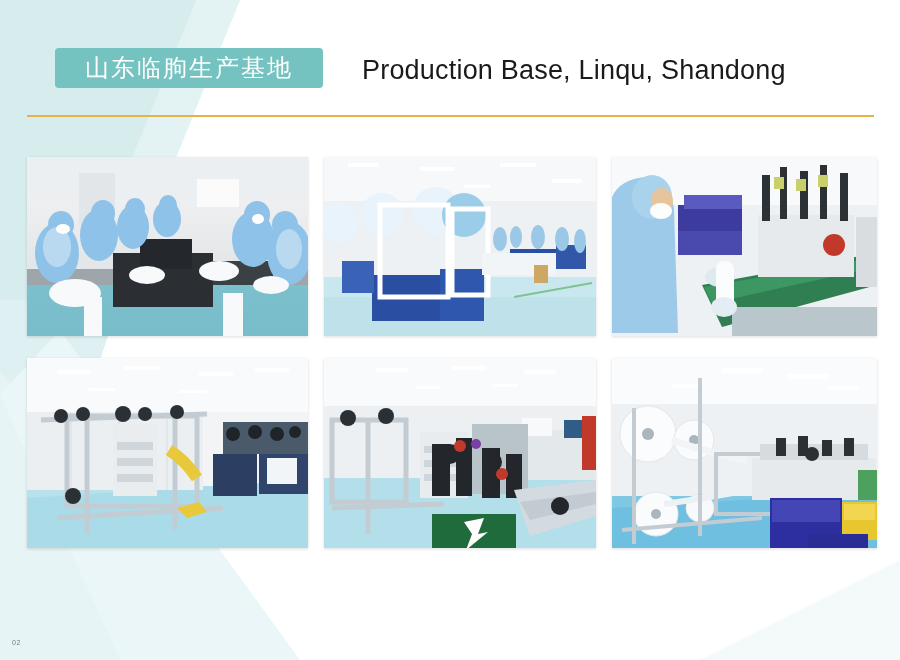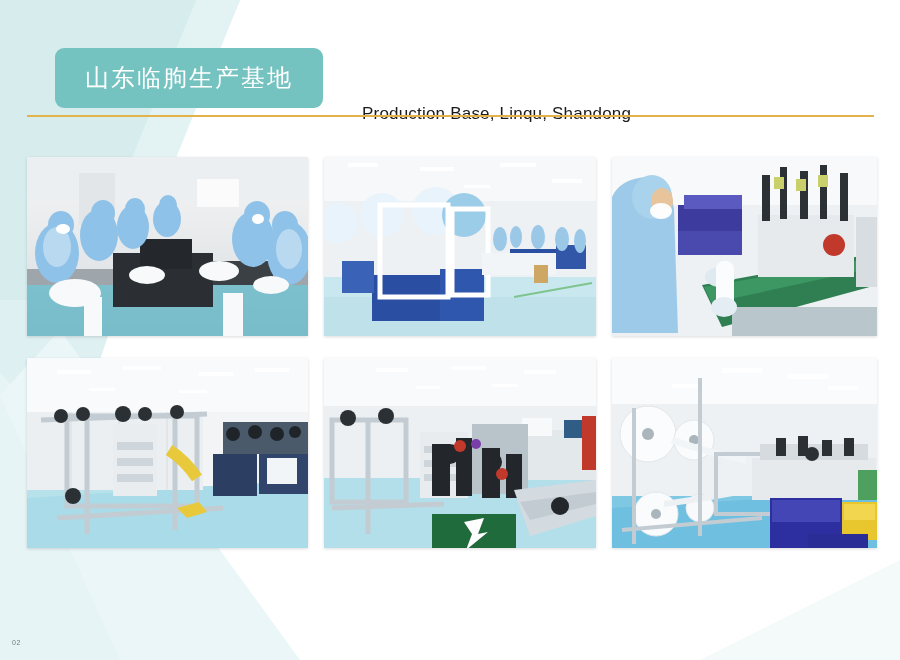--- a/index.html
+++ b/index.html
@@ -34,46 +34,45 @@
     position: absolute;
     left: 0; top: 0;
     width: 900px;
     height: 130px;
   }
   .badge {
     position: absolute;
     left: 55px;
     top: 48px;
     width: 268px;
-    height: 60px;
-    border-radius: 9px;
+    height: 40px;
+    border-radius: 4px;
     background: #75c3c0;
     display: flex;
     align-items: center;
     justify-content: center;
     box-sizing: border-box;
   }
   .badge-text {
     color: #ffffff;
     font-size: 24px;
     letter-spacing: 2px;
     font-family: "DejaVu Sans", "Liberation Sans", sans-serif;
     line-height: 1;
     white-space: nowrap;
   }
   .page-title {
     position: absolute;
     left: 362px;
     top: 53px;
-    font-size: 17px;
+    font-size: 27px;
     color: #1a1a1a;
     letter-spacing: 0.2px;
     white-space: nowrap;
     line-height: 34px;
-    margin-top: 44px;
   }
   .gold-rule {
     position: absolute;
     left: 27px;
     top: 115px;
     width: 847px;
     height: 2px;
     background: #e3b249;
   }
 

